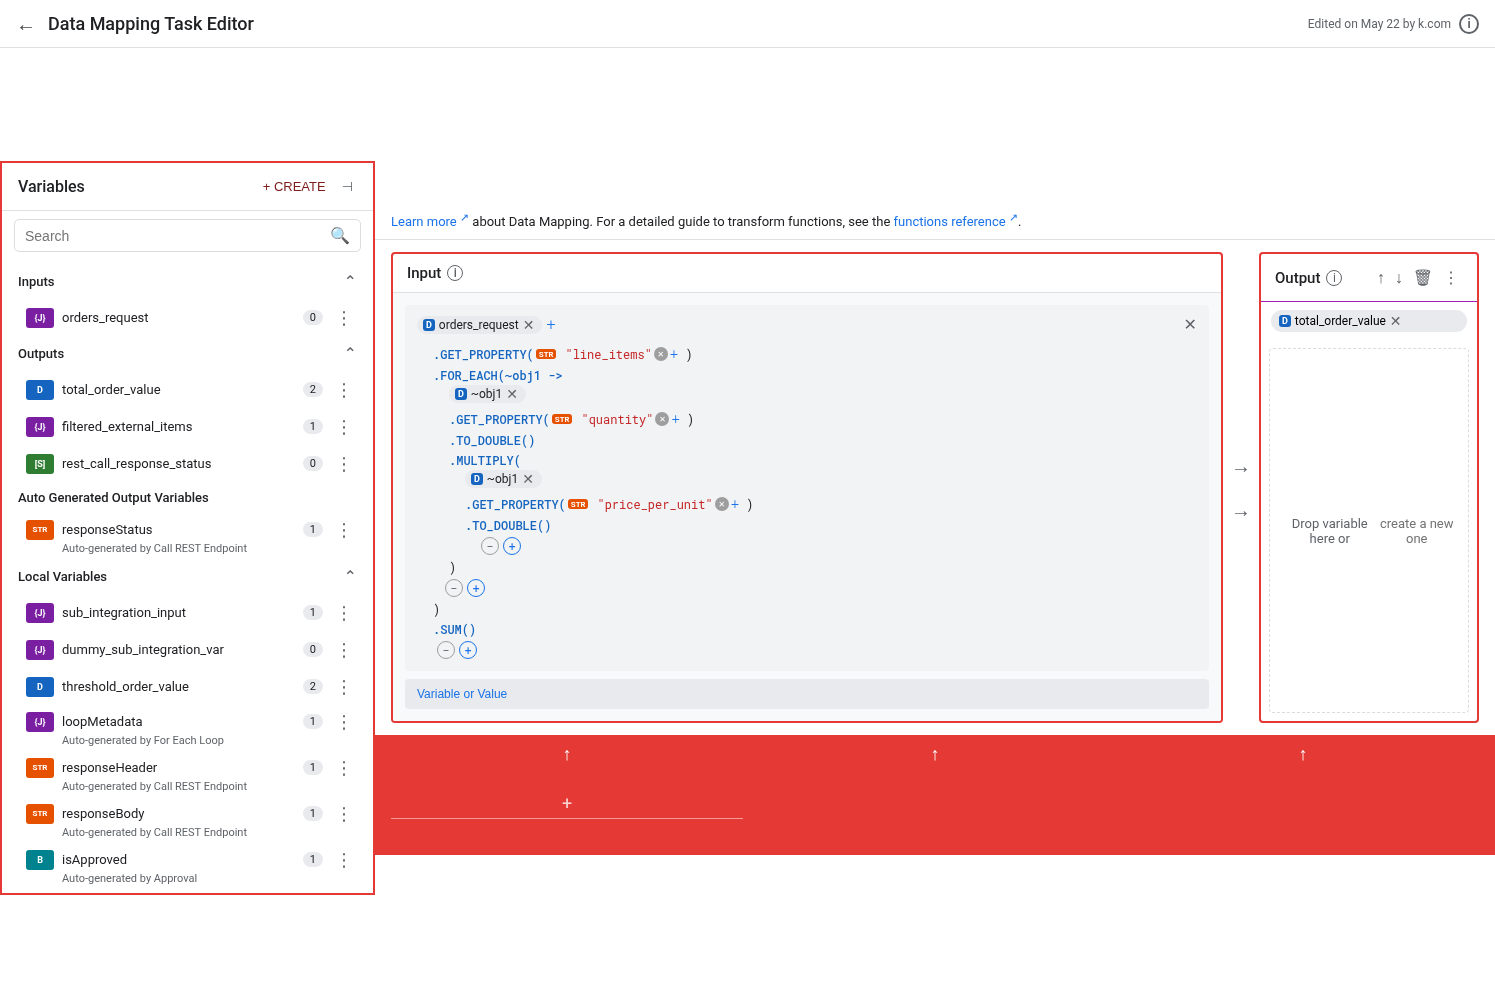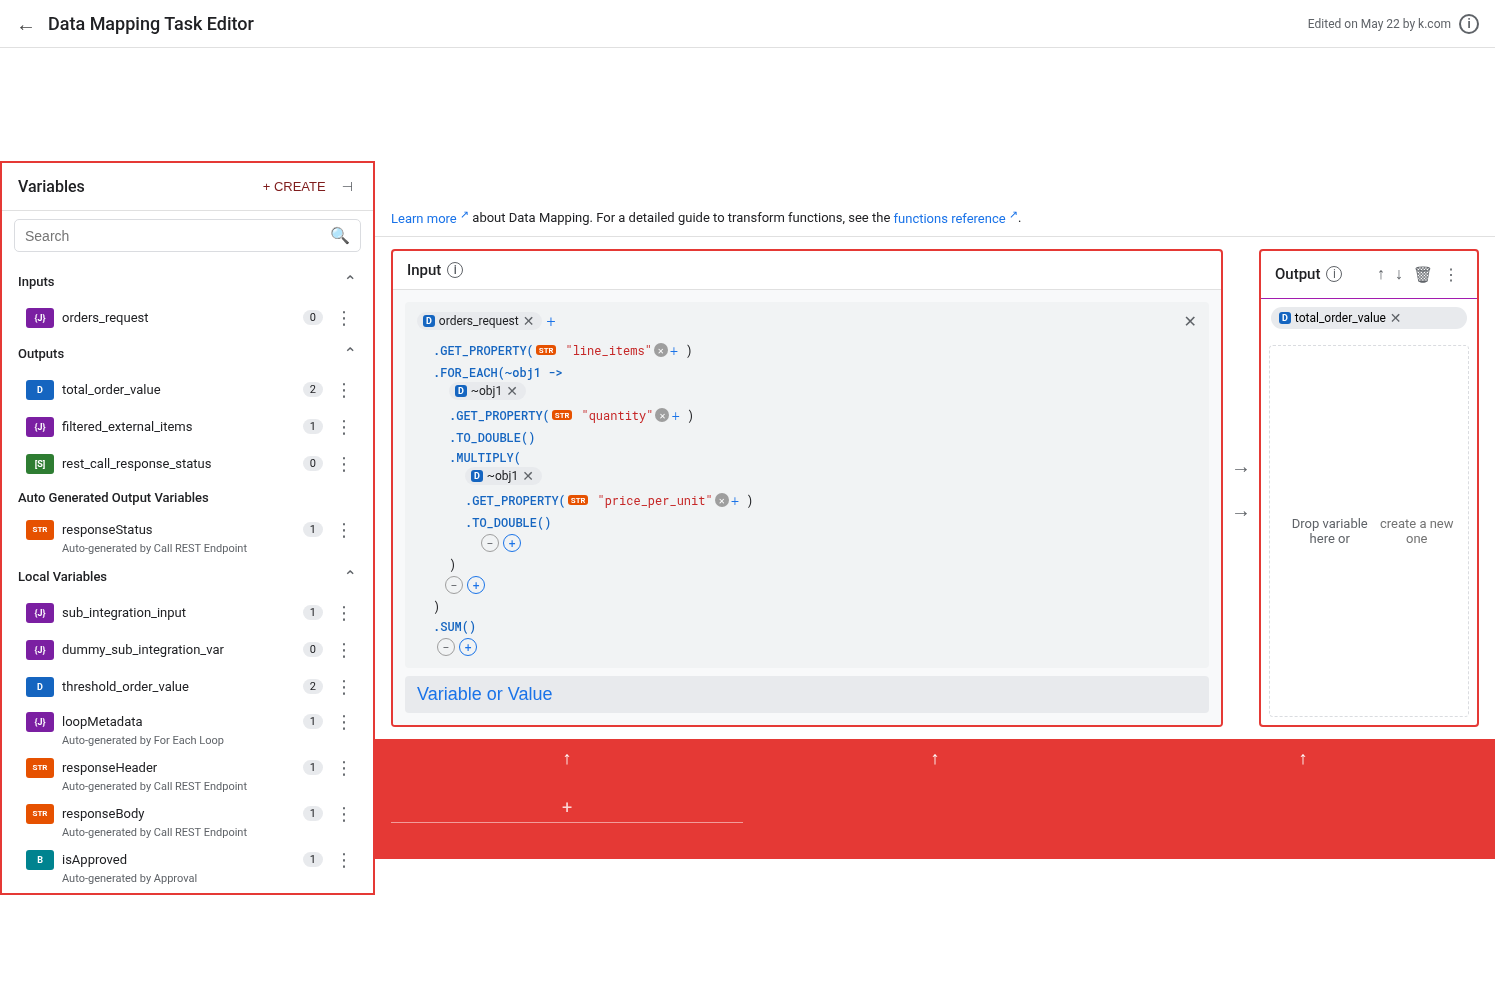--- a/index.html
+++ b/index.html
@@ -135,21 +135,21 @@
       background: #e65100; color: #fff; font-size: 8px; font-weight: 700;
       border-radius: 3px; padding: 0 3px; margin: 0 2px;
     }
     .expr-x { background: #9e9e9e; color: #fff; border-radius: 50%; width: 14px; height: 14px; display: inline-flex; align-items: center; justify-content: center; font-size: 10px; cursor: pointer; margin-left: 2px; }
     .expr-plus { color: #1a73e8; cursor: pointer; font-size: 14px; font-weight: 300; margin-left: 2px; }
     .expr-minus { display: inline-flex; align-items: center; justify-content: center; width: 18px; height: 18px; border: 1px solid #9e9e9e; border-radius: 50%; font-size: 12px; color: #5f6368; cursor: pointer; margin-right: 2px; }
     .expr-plus-circle { display: inline-flex; align-items: center; justify-content: center; width: 18px; height: 18px; border: 1px solid #1a73e8; border-radius: 50%; font-size: 12px; color: #1a73e8; cursor: pointer; margin-left: 2px; }
 
     .var-value-input {
       margin-top: 8px; padding: 8px 12px; background: #e8eaed;
-      border-radius: 4px; font-size: 18px; color: #1a73e8;
+      border-radius: 4px; font-size: 12px; color: #1a73e8;
       cursor: pointer; border: none; width: 100%; text-align: left;
     }
 
     
     .arrow-col { display: flex; flex-direction: column; align-items: center; justify-content: center; padding: 0 8px; gap: 20px; }
     .arrow-right { font-size: 20px; color: #5f6368; }
 
     
     .output-panel {
       width: 220px; min-width: 220px; border: 2px solid #e53935;

